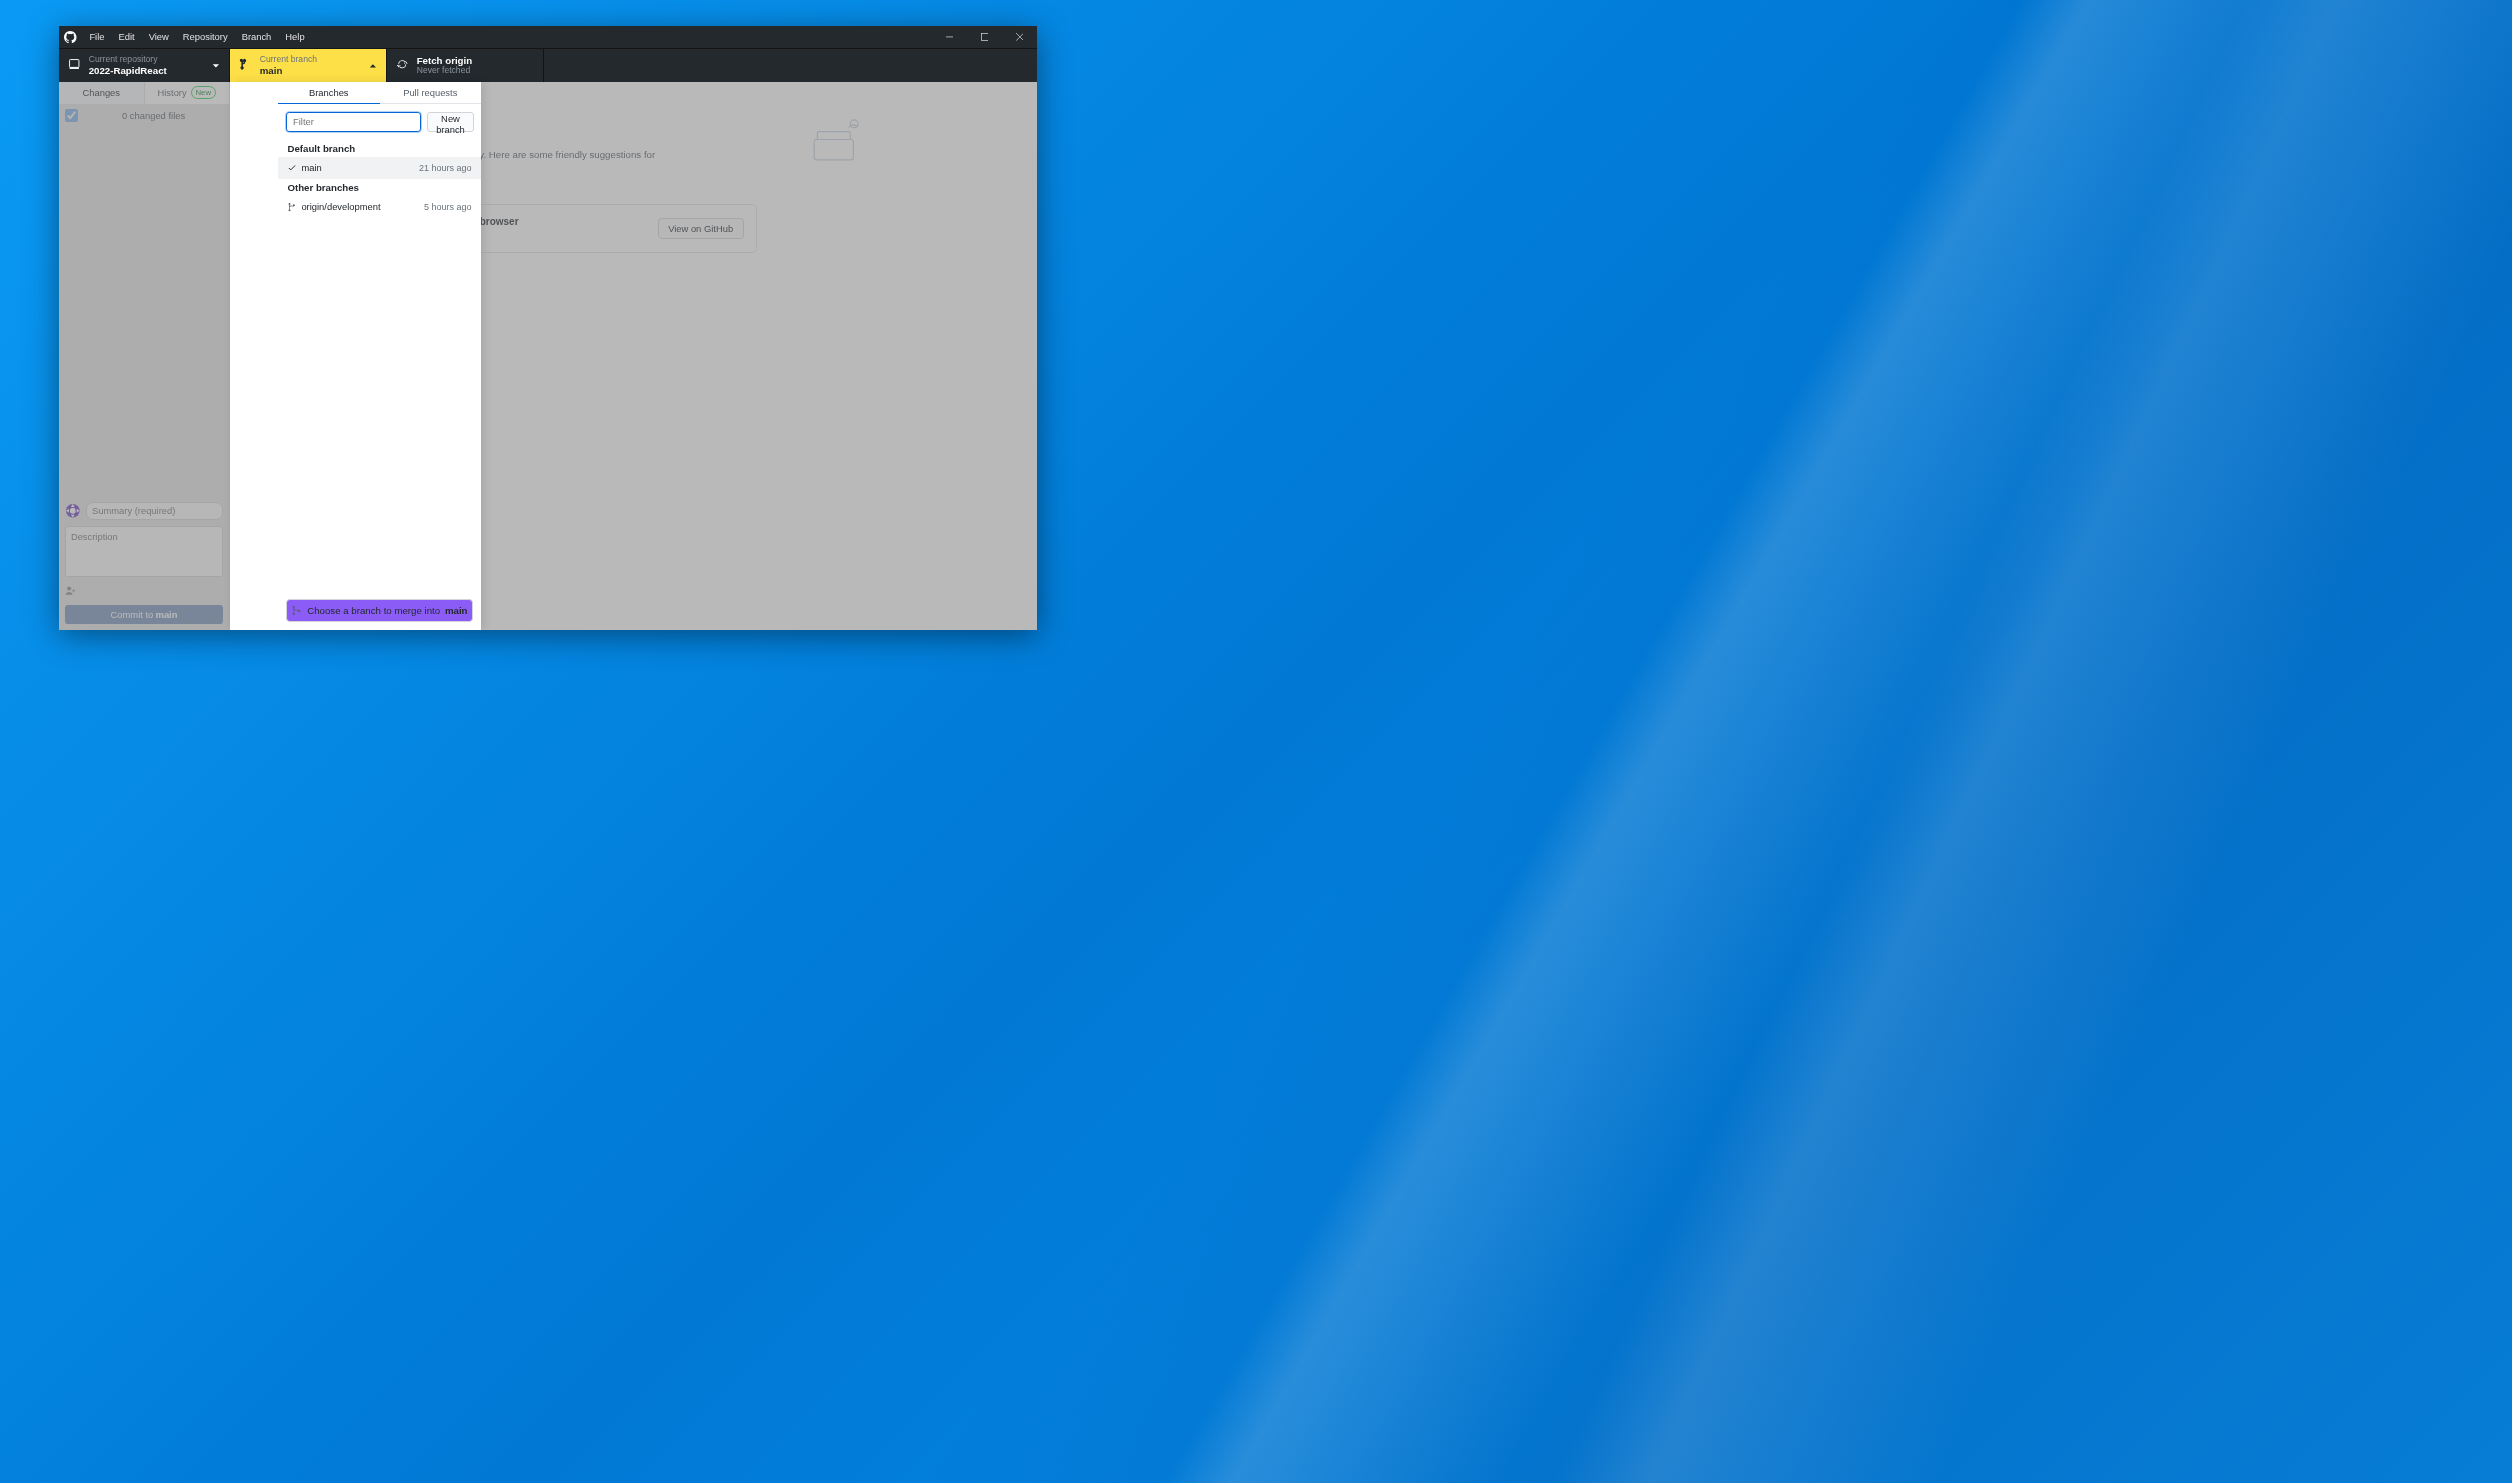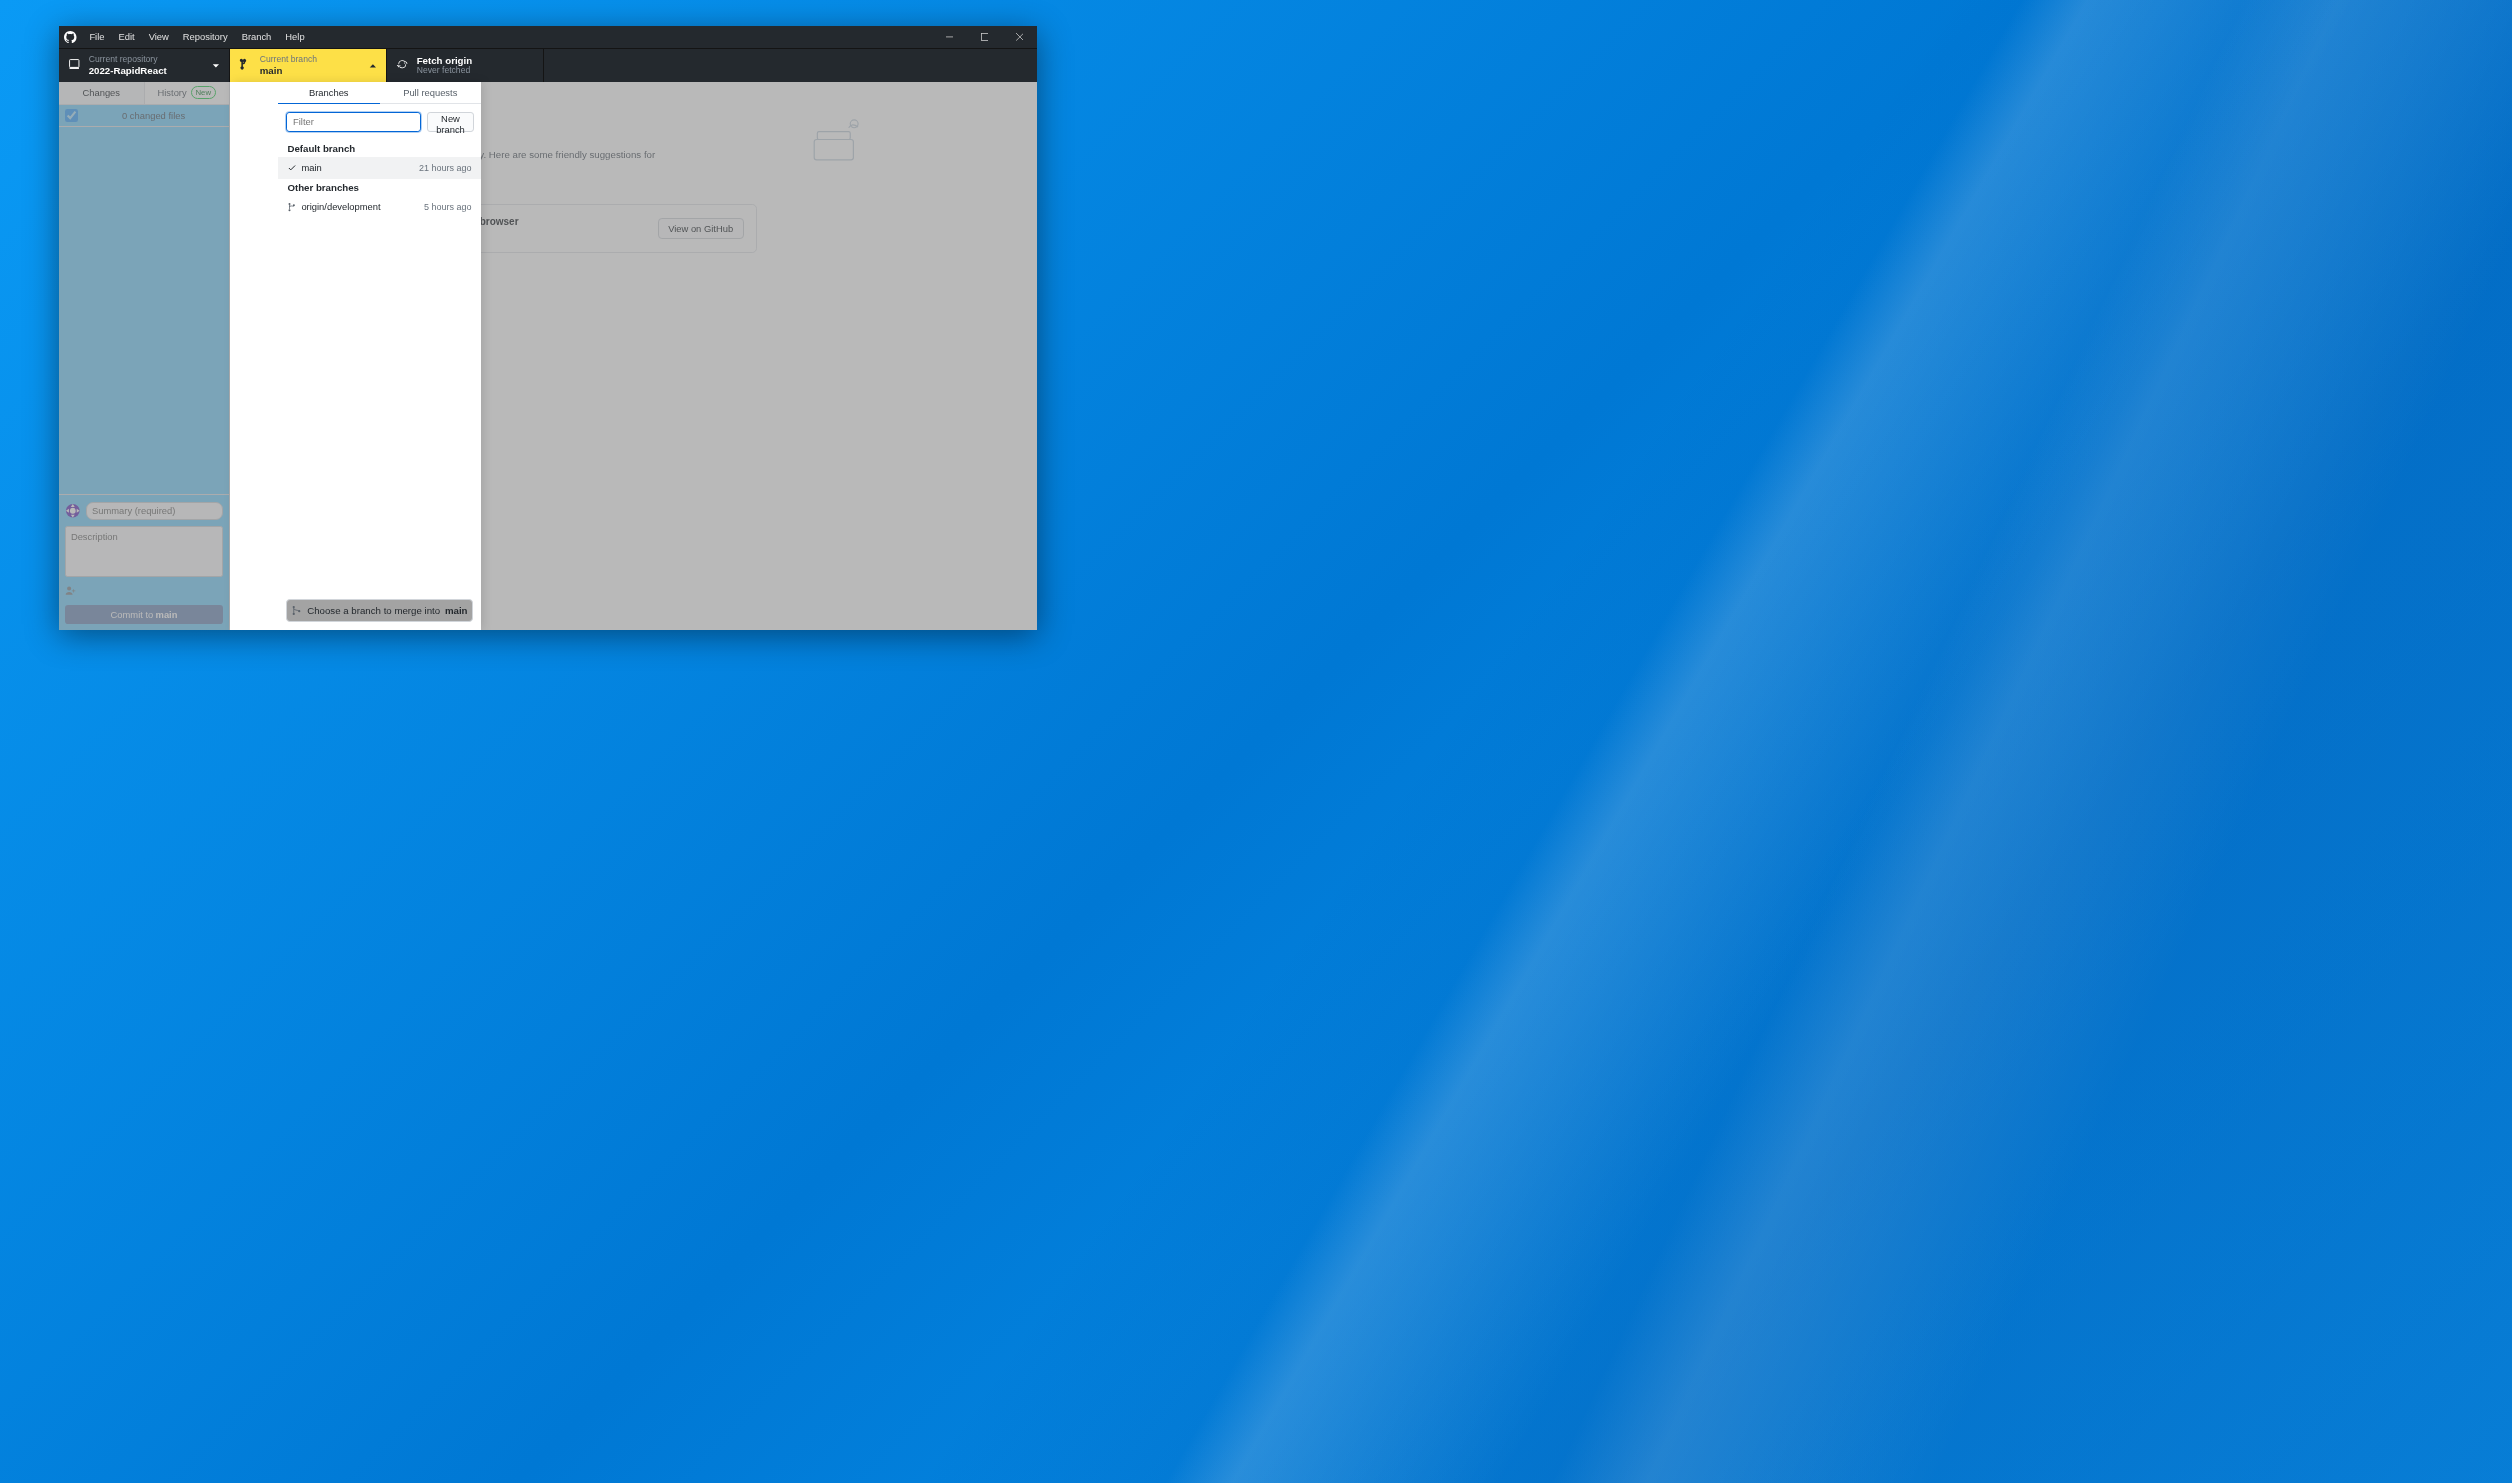--- a/index.html
+++ b/index.html
@@ -85,21 +85,21 @@
     display:flex;
     min-height:0;
     position:relative;
   }
 
   .sidebar {
     width:171px;
     border-right:0.8px solid #e1e4e8;
     display:flex;
     flex-direction:column;
-    background:#7dd3fc;
+    background:#e5e5e5;
   }
   .side-tabs {
     display:flex;
     height:22.6px;
     font-size:9.4px;
   }
   .side-tab {
     flex:1;
     display:flex; align-items:center; justify-content:center;
     border-bottom:0.8px solid #e1e4e8;
@@ -235,21 +235,21 @@
   .branch-row .bicon { width:14px; display:flex; }
   .branch-row .bicon svg{width:10px;height:10px;fill:#586069;}
   .branch-row .bname { flex:1; }
   .branch-row .btime { color:#6a737d; font-size:9px;}
   .merge-bar {
     margin-top:auto;
     padding:7.8px;
   }
   .merge-btn {
     width:100%; height:23.4px;
-    border:0.8px solid #d1d5da; border-radius:3.9px; background:#a3a3a3;
+    border:0.8px solid #d1d5da; border-radius:3.9px; background:#8b5cf6;
     font-size:9.7px; color:#24292e;
     display:flex;align-items:center;justify-content:center;gap:4.7px;
   }
   .merge-btn svg{width:11px;height:11px;fill:#586069;}
   .merge-btn b{font-weight:700;}
 </style>
 </head>
 <body>
 
 <div class="wallpaper-overlay"></div>

